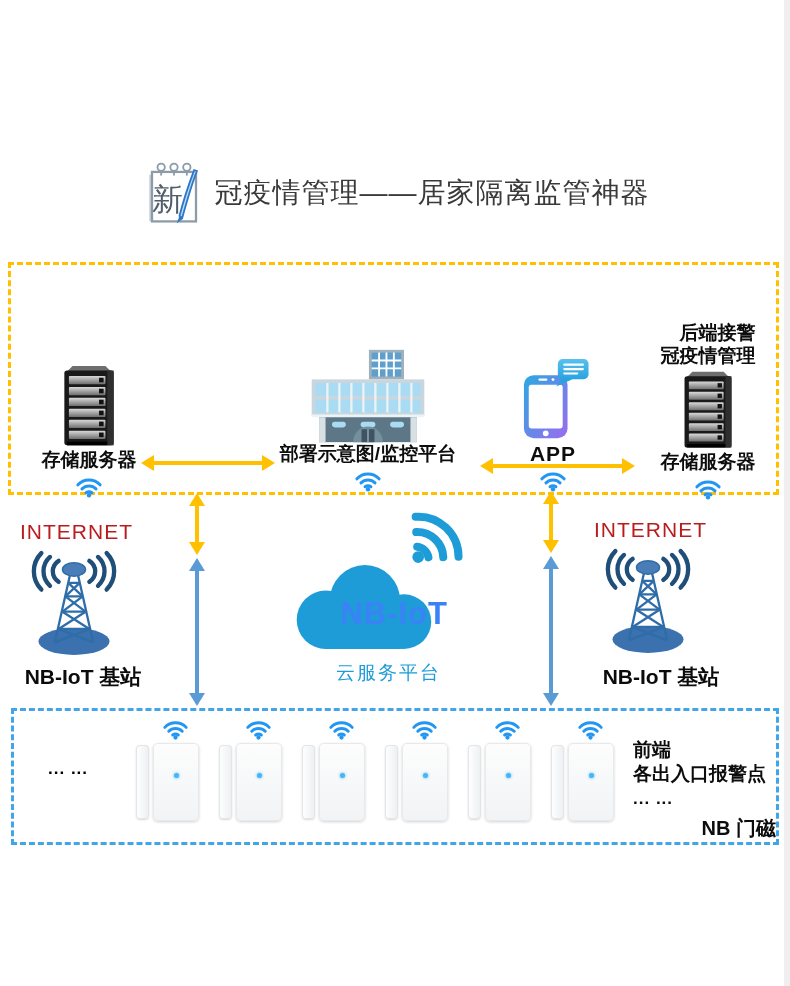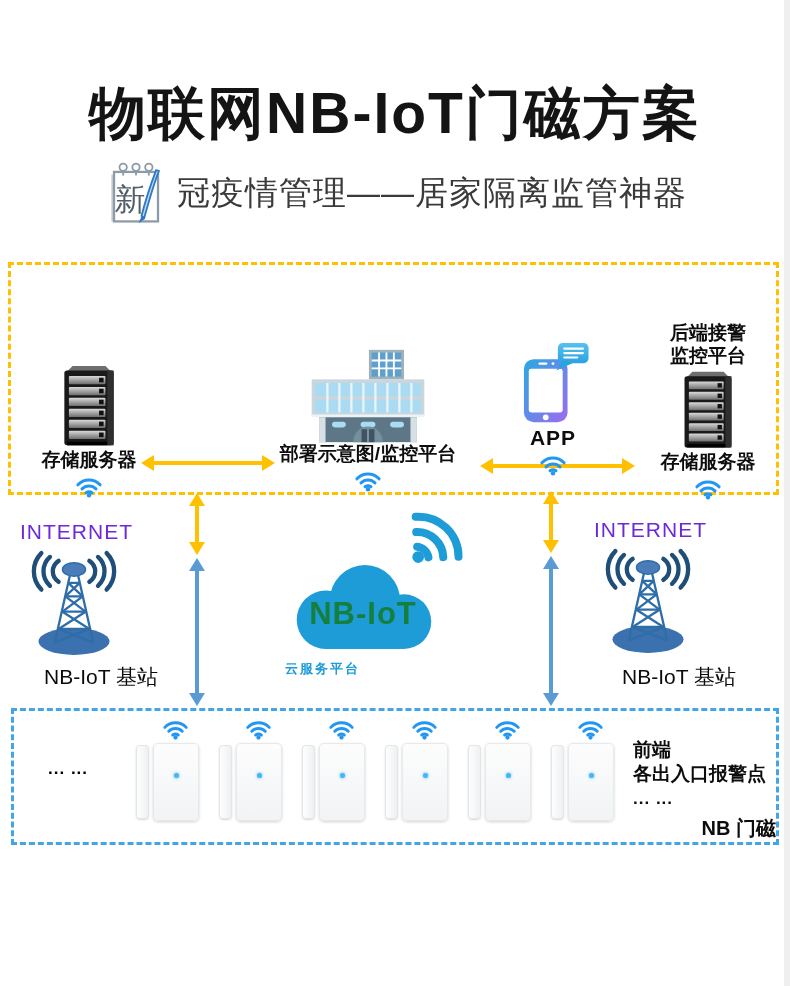--- a/index.html
+++ b/index.html
@@ -11,21 +11,21 @@
 
   
   .title { position:absolute; top:76px; left:0; right:0; text-align:center;
            font-size:57px; font-weight:900; letter-spacing:2px; color:#141414; white-space:nowrap; }
   .subtitle { position:absolute; top:158px; left:0; right:0; display:flex;
               justify-content:center; align-items:center; gap:8px; }
   .badge-wrap { position:relative; width:66px; height:70px; flex:0 0 auto; }
   .badge-wrap svg { width:100%; height:100%; display:block; }
   .badge-char { position:absolute; left:2px; top:21px; width:50px; text-align:center;
                 font-size:31px; color:#515D6A; }
-  .subtitle-text { font-size:33px; color:#3a3a3a; letter-spacing:1px; white-space:nowrap; }
+  .subtitle-text { font-size:28px; color:#3a3a3a; letter-spacing:1px; white-space:nowrap; }
 
   
   .platform-box { position:absolute; left:8px; top:262px; width:771px; height:233px;
                   border:3px dashed var(--pb,#FFC000); box-sizing:border-box; }
   .frontend-box { position:absolute; left:11px; top:708px; width:768px; height:137px;
                   border:3px dashed var(--fb,#42A5E8); box-sizing:border-box; }
 
   
   .node { position:absolute; display:flex; flex-direction:column; align-items:center; }
   .node-label { font-weight:bold; font-size:19px; color:#0d0d0d; white-space:nowrap;
@@ -47,31 +47,31 @@
   .dh { height:18px; }
   .dh .shaft { top:50%; margin-top:-2.2px; height:4.4px; left:10px; right:10px; }
   .dh::before,.dh::after { content:""; position:absolute; top:50%; transform:translateY(-50%);
     border-top:8px solid transparent; border-bottom:8px solid transparent; }
   .dh::before { left:0; border-right:13px solid var(--c); }
   .dh::after { right:0; border-left:13px solid var(--c); }
   .gold { --c:var(--goldc,#FFC000); }
   .blu  { --c:var(--ablue,#5B9BD5); }
 
   
-  .internet { position:absolute; font-size:21px; letter-spacing:1px; color:#6d28d9; }
+  .internet { position:absolute; font-size:21px; letter-spacing:1px; color:#b91c1c; }
   .tower-svg { position:absolute; width:96px; height:112px; }
-  .station-label { position:absolute; font-weight:normal; font-size:21px; color:#0b0b0b;
-                   text-align:right; white-space:nowrap; }
+  .station-label { position:absolute; font-weight:bold; font-size:21px; color:#0b0b0b;
+                   text-align:center; white-space:nowrap; }
   .cloud-svg { position:absolute; left:285px; top:558px; width:156px; height:100px; }
   .cloud-wifi { position:absolute; left:398px; top:506px; width:74px; height:66px;
                 color:var(--cloud,#1E9CD8); transform:rotate(43deg); }
-  .cloud-name { position:absolute; left:285px; top:596px; width:156px; text-align:center;
-                font-size:31px; font-weight:bold; color:#15803d; letter-spacing:1px; }
-  .cloud-caption { position:absolute; left:285px; top:660px; width:156px; text-align:left;
-                   font-size:13px; font-weight:bold; letter-spacing:2px; color:var(--cloud,#1E9CD8); }
+  .cloud-name { position:absolute; left:292px; top:596px; width:156px; text-align:right;
+                font-size:31px; font-weight:bold; color:#3b82f6; letter-spacing:1px; }
+  .cloud-caption { position:absolute; left:285px; top:660px; width:156px; text-align:right;
+                   font-size:19px; font-weight:normal; letter-spacing:2px; color:var(--cloud,#1E9CD8); }
   .cloudfill { fill:var(--cloud,#1E9CD8); }
 
   
   .ellipsis { position:absolute; left:34px; top:48px; font-weight:bold; font-size:17px;
               letter-spacing:1px; color:#000; }
   .sensor-row { position:absolute; left:0; top:0; width:100%; height:100%; }
   .sensor { position:absolute; top:32px; width:64px; height:78px; }
   .sensor-wifi { position:absolute; left:26px; top:-26px; width:27px; height:23px;
                  color:var(--wifi,#2196F3); }
   .sensor-strip { position:absolute; left:0; top:2px; width:13px; height:74px; border-radius:4px;
@@ -222,21 +222,20 @@
       </g>
       <path d="M58 12 C 52 28 46 46 42 62 L 45 64 C 50 46 55 28 61 13 Z" fill="#BFDCF5" stroke="#2E77C8" stroke-width="2"></path>
       <path d="M42 62 L 39 70 L 46 65 Z" fill="#2E77C8"></path>
     </symbol>
   </defs>
 </svg>
 
 <div class="canvas">
   <div class="page-edge"></div>
 
-  <div class="title">物联网NB-IoT门磁方案</div>
   <div class="subtitle">
     <div class="badge-wrap">
       <svg>
           <use href="#notepad-sym"></use>
         </svg>
       <div class="badge-char">新</div>
     </div>
     <div class="subtitle-text">冠疫情管理——居家隔离监管神器</div>
   </div>
 
@@ -263,34 +262,34 @@
       <div class="node-label">部署示意图/监控平台</div>
       <svg class="wifi">
           <use href="#wifi-sym"></use>
         </svg>
     </div>
 
     <div class="darrow dh gold" style="left:469px;top:192px;width:155px">
         <i class="shaft"></i>
       </div>
 
-    <div class="node" style="left:462px;top:78px;width:160px">
+    <div class="node" style="left:462px;top:94px;width:160px">
       <svg width="86" height="84">
           <use href="#phone-sym"></use>
         </svg>
       <div class="node-label app-label">APP</div>
       <svg class="wifi">
           <use href="#wifi-sym"></use>
         </svg>
     </div>
 
     <div class="node" style="left:622px;top:56px;width:150px">
       <div class="node-caption">
         <div>后端接警</div>
-        <div>监控平台</div>
+        <div>冠疫情管理</div>
       </div>
       <svg width="58" height="80">
           <use href="#server-sym"></use>
         </svg>
       <div class="node-label">存储服务器</div>
       <svg class="wifi">
           <use href="#wifi-sym"></use>
         </svg>
     </div>
   </div>

